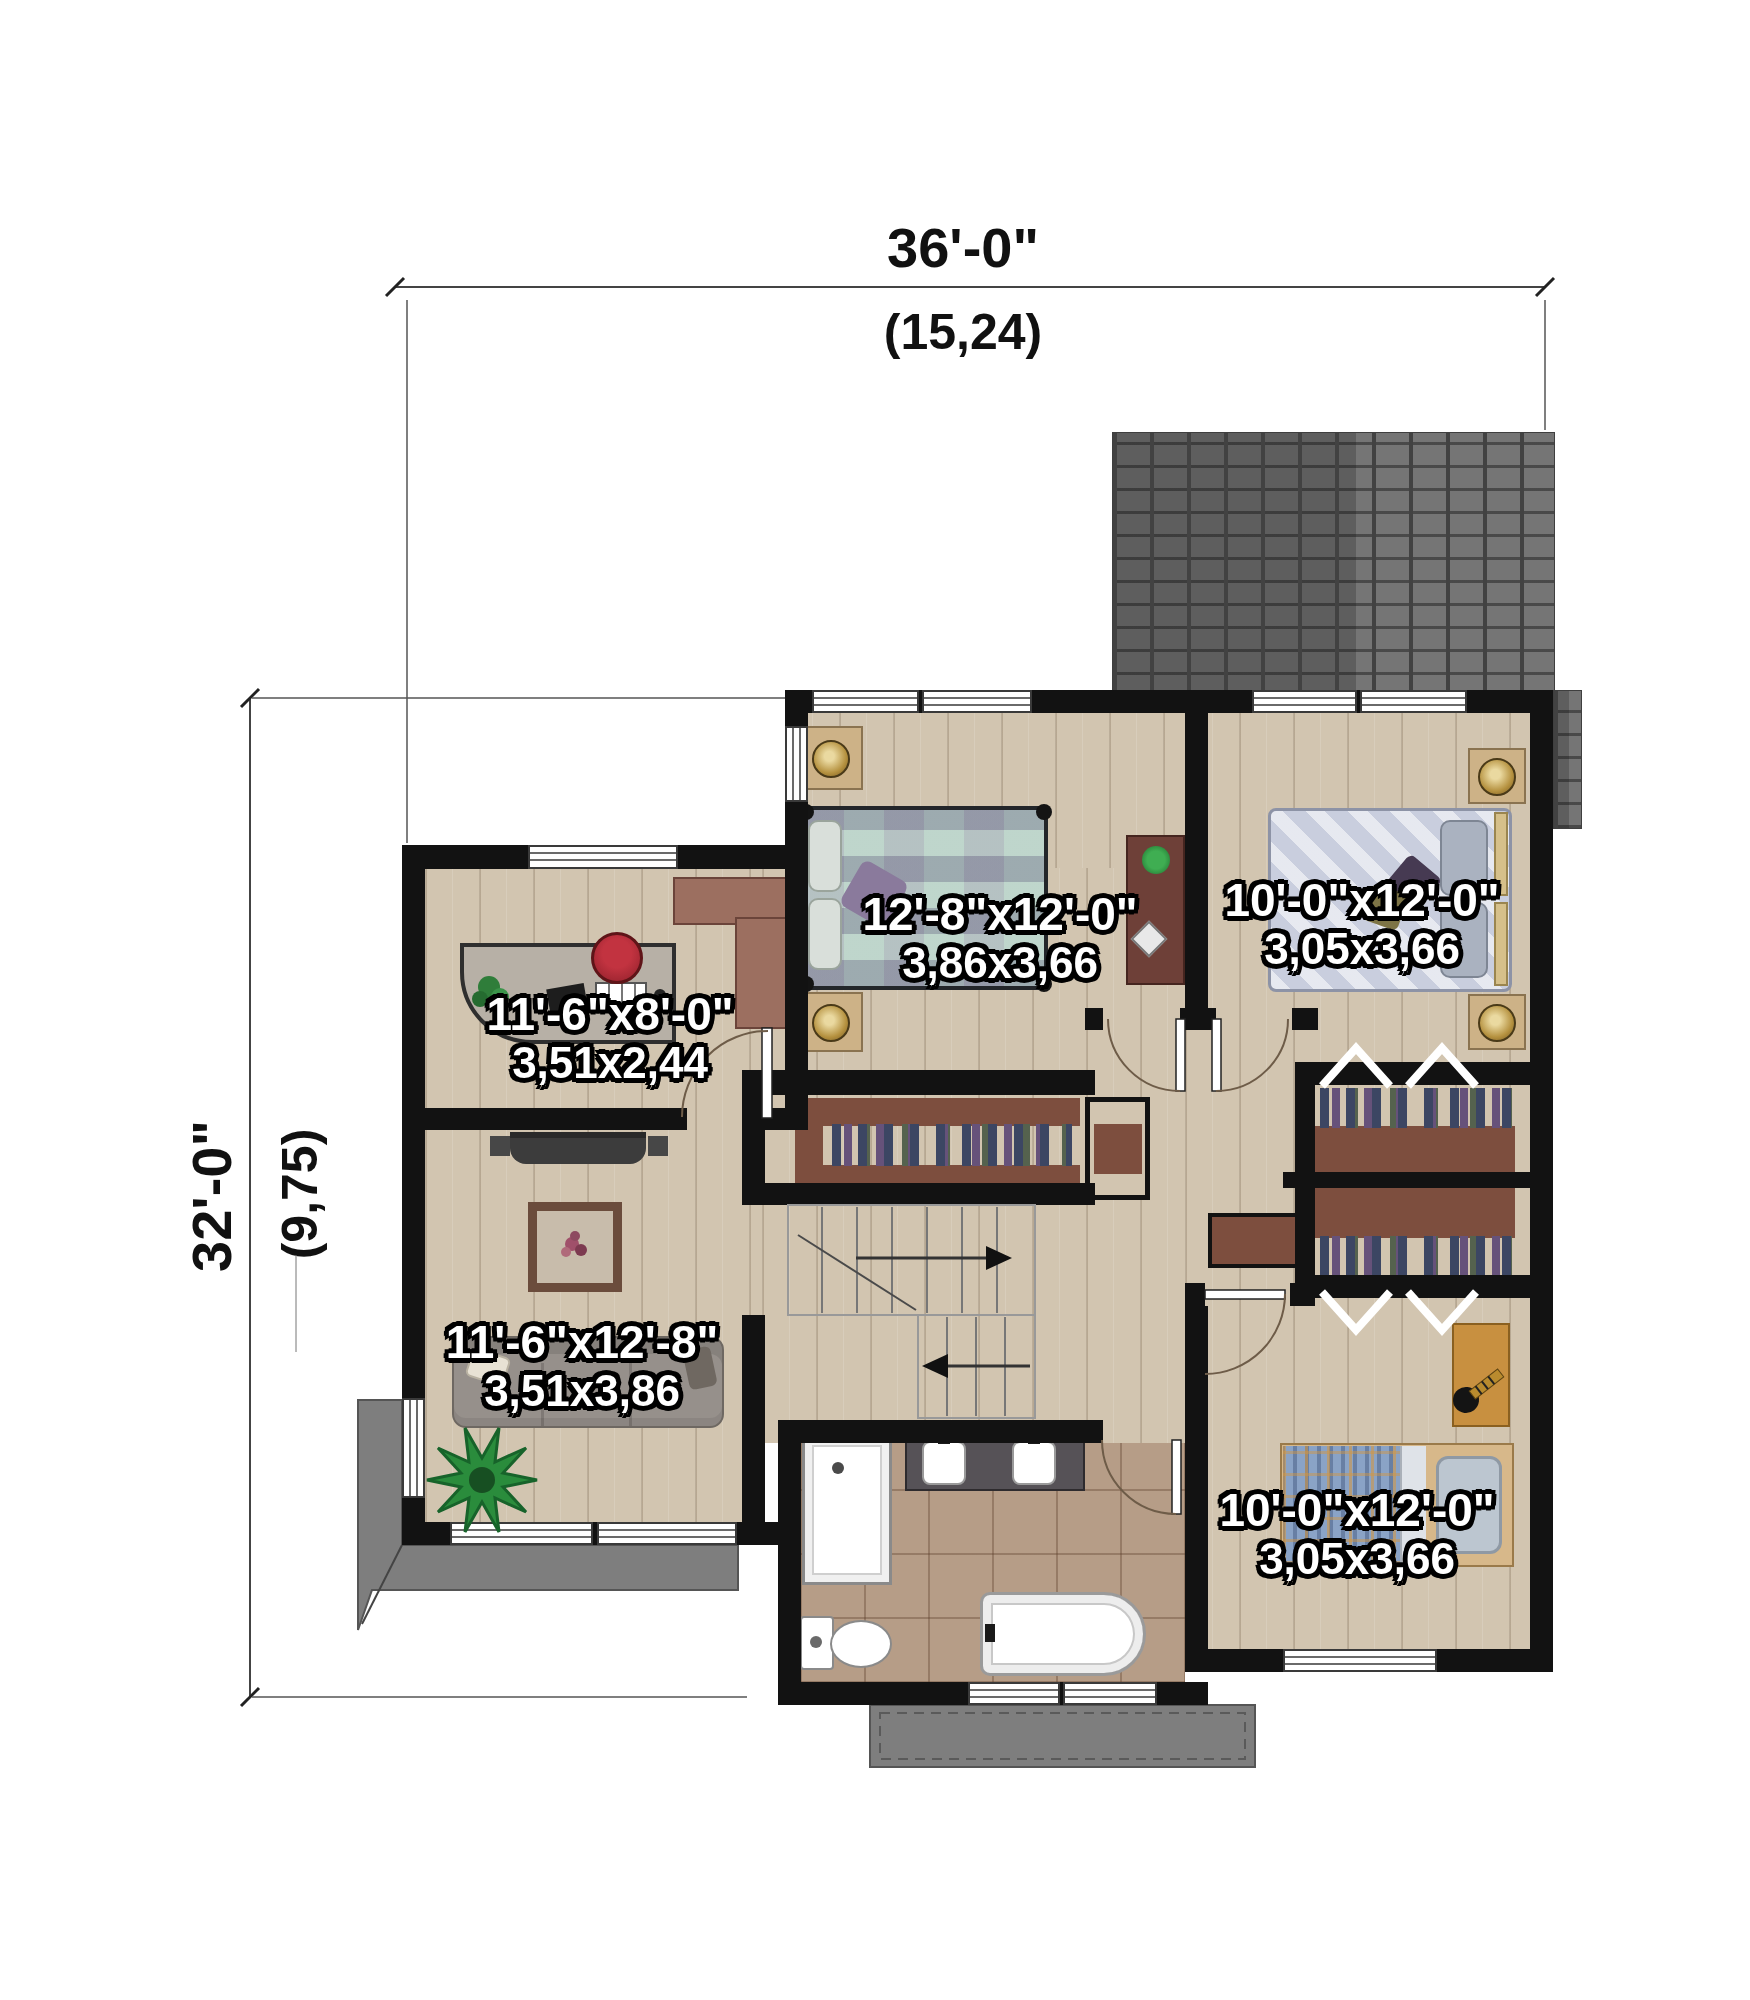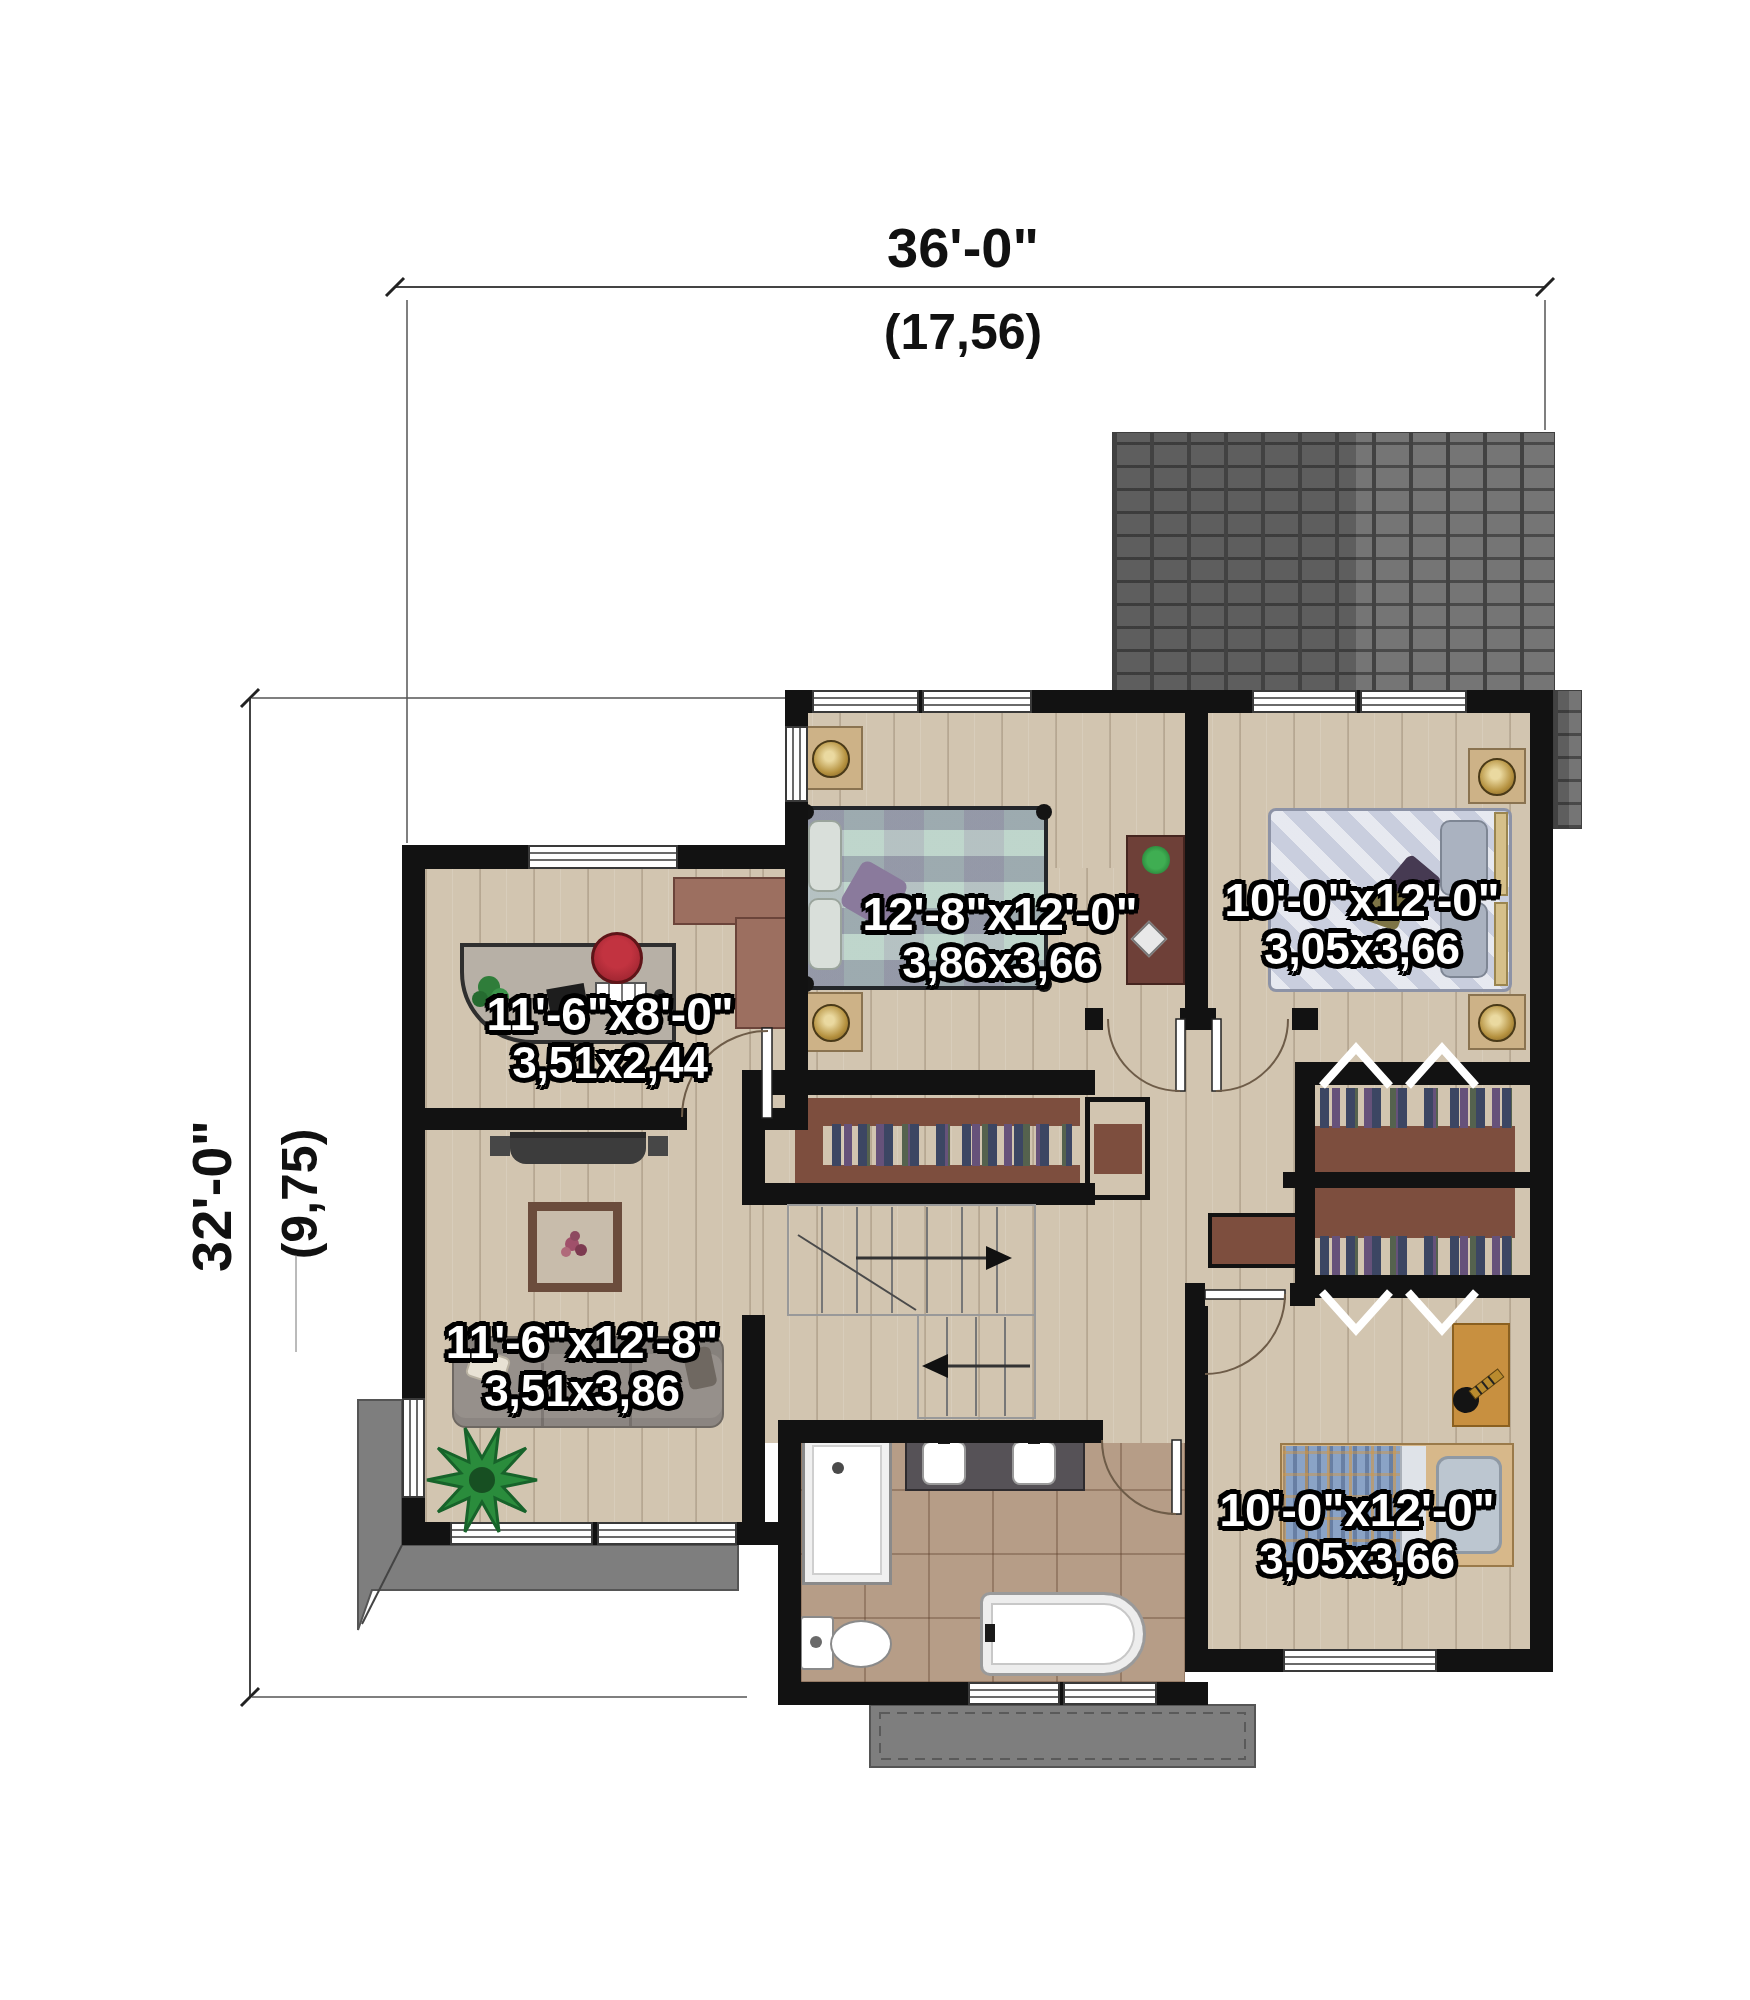--- a/index.html
+++ b/index.html
@@ -36,21 +36,21 @@
   .l2{font-size:44px;line-height:48px;}
   .dimtext{position:absolute;z-index:2;font-weight:bold;color:#111;white-space:nowrap;transform:translate(-50%,-50%);}
   svg{position:absolute;left:0;top:0;}
 </style>
 </head>
 <body>
 
 <div id="plan">
 
   <div class="dimtext" style="left:963px;top:247px;font-size:56px;">36'-0"</div>
-  <div class="dimtext" style="left:963px;top:332px;font-size:50px;">(17,56)</div>
+  <div class="dimtext" style="left:963px;top:332px;font-size:50px;">(15,24)</div>
   <div class="dimtext" style="left:211px;top:1196px;font-size:56px;transform:translate(-50%,-50%) rotate(-90deg);">32'-0"</div>
   <div class="dimtext" style="left:300px;top:1194px;font-size:50px;transform:translate(-50%,-50%) rotate(-90deg);">(9,75)</div>
 
   <svg width="1750" height="2000" style="z-index:2;">
     <line x1="395" y1="287" x2="1545" y2="287" stroke="#444" stroke-width="2"></line>
     <line x1="386" y1="296" x2="404" y2="278" stroke="#222" stroke-width="3"></line>
     <line x1="1536" y1="296" x2="1554" y2="278" stroke="#222" stroke-width="3"></line>
     <line x1="407" y1="300" x2="407" y2="843" stroke="#555" stroke-width="1.5"></line>
     <line x1="1545" y1="300" x2="1545" y2="430" stroke="#555" stroke-width="1.5"></line>
     <line x1="250" y1="698" x2="250" y2="1697" stroke="#444" stroke-width="2"></line>

